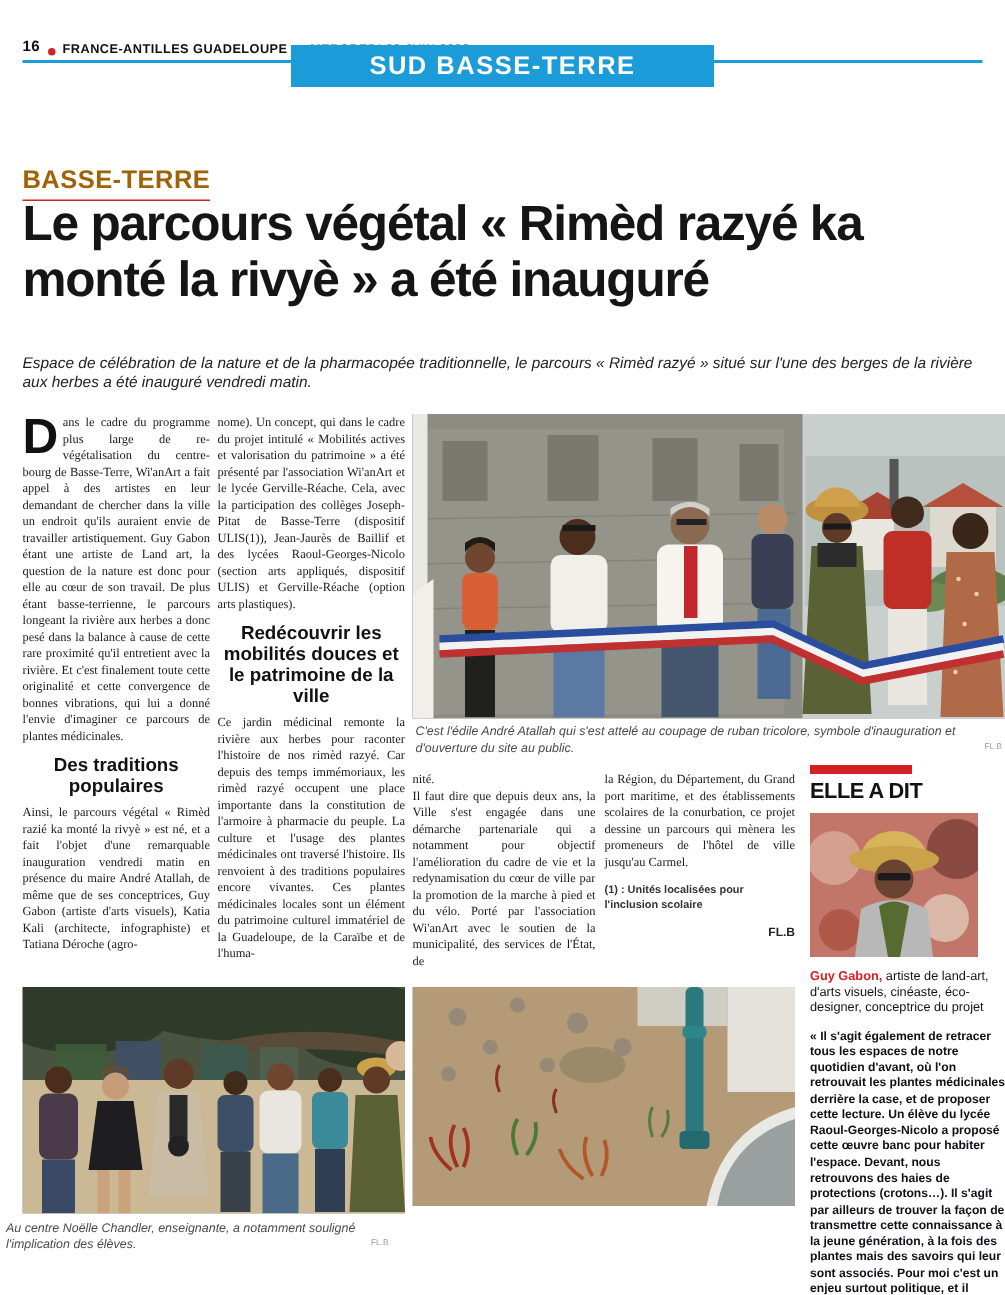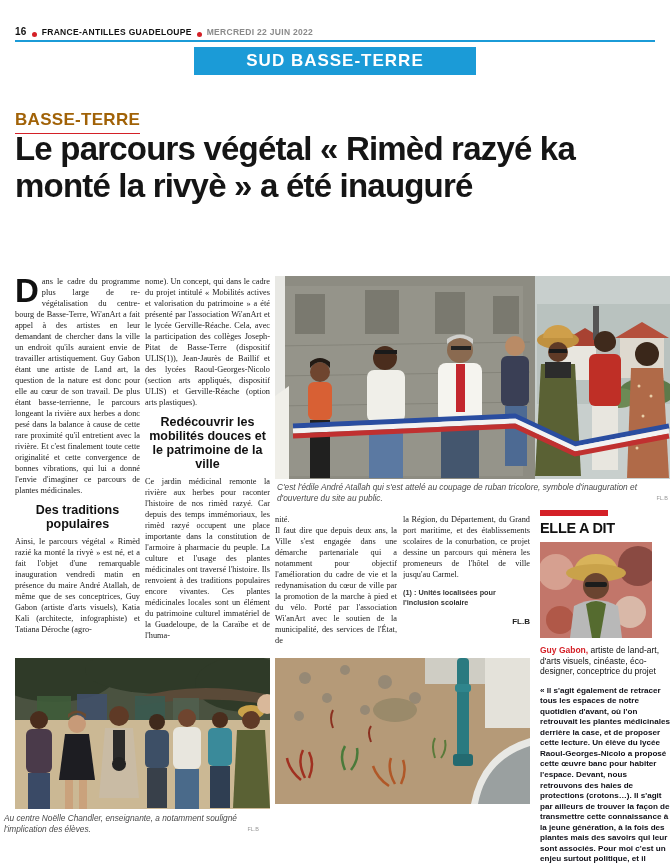--- a/index.html
+++ b/index.html
@@ -7,21 +7,21 @@
         font-family:"Liberation Serif", serif;color:#1a1a1a;}
   
   .masthead{position:absolute;top:26px;left:15px;width:640px;font-family:"Liberation Sans",sans-serif;
             font-size:8.5px;letter-spacing:.3px;display:flex;align-items:flex-end;gap:5px;}
   .masthead .pgnum{font-weight:bold;font-size:10px;color:#111;}
   .masthead .pub{font-weight:bold;color:#111;}
   .masthead .date{color:#8a8a8a;font-weight:bold;}
   .dot{width:5px;height:5px;border-radius:50%;background:#d42027;display:inline-block;}
   .rule-blue{position:absolute;top:40px;left:15px;width:640px;height:2px;background:#1b9bd7;}
   
-  .banner{position:absolute;top:47px;left:194px;width:282px;height:28px;background:#1b9bd7;
+  .banner{position:absolute;top:30px;left:194px;width:282px;height:28px;background:#1b9bd7;
           color:#fff;font-family:"Liberation Sans",sans-serif;font-weight:bold;font-size:17px;
           letter-spacing:1px;display:flex;align-items:center;justify-content:center;}
   
   .kicker{position:absolute;top:110px;left:15px;font-family:"Liberation Sans",sans-serif;
           font-weight:bold;font-size:17px;color:#a16207;border-bottom:1.5px solid #d42027;
           padding-bottom:3px;letter-spacing:.3px;}
   
   .headline{position:absolute;top:131px;left:15px;width:645px;margin:0;
             font-family:"Liberation Sans",sans-serif;font-weight:bold;font-size:33px;
             line-height:1.12;letter-spacing:-0.8px;color:#151515;}
@@ -78,20 +78,21 @@
     <span class="pub">FRANCE-ANTILLES GUADELOUPE</span>
     <span class="dot"></span>
     <span class="date">MERCREDI 22 JUIN 2022</span>
   </div>
   <div class="rule-blue"></div>
 
   <div class="banner">SUD BASSE-TERRE</div>
 
   <div class="kicker">BASSE-TERRE</div>
   <h1 class="headline">Le parcours végétal « Rimèd razyé ka monté la rivyè » a été inauguré</h1>
+  <p class="lede">Espace de célébration de la nature et de la pharmacopée traditionnelle, le parcours « Rimèd razyé » situé sur l'une des berges de la rivière aux herbes a été inauguré vendredi matin.</p>
 
   <div class="bodycol col1">
     <p><span class="dropcap">D</span><span>ans le cadre du programme plus large de re-végétalisation du centre-bourg de Basse-Terre, Wi'anArt a fait appel à des artistes en leur demandant de chercher dans la ville un endroit qu'ils auraient envie de travailler artistiquement. Guy Gabon étant une artiste de Land art, la question de la nature est donc pour elle au cœur de son travail. De plus étant basse-terrienne, le parcours longeant la rivière aux herbes a donc pesé dans la balance à cause de cette rare proximité qu'il entretient avec la rivière. Et c'est finalement toute cette originalité et cette convergence de bonnes vibrations, qui lui a donné l'envie d'imaginer ce parcours de plantes médicinales.</span></p>
     <div class="subhead">Des traditions populaires</div>
     <p>Ainsi, le parcours végétal « Rimèd razié ka monté la rivyè » est né, et a fait l'objet d'une remarquable inauguration vendredi matin en présence du maire André Atallah, de même que de ses conceptrices, Guy Gabon (artiste d'arts visuels), Katia Kali (architecte, infographiste) et Tatiana Déroche (agro-</p>
   </div>
 
   <div class="bodycol col2">
     <p>nome). Un concept, qui dans le cadre du projet intitulé « Mobilités actives et valorisation du patrimoine » a été présenté par l'association Wi'anArt et le lycée Gerville-Réache. Cela, avec la participation des collèges Joseph-Pitat de Basse-Terre (dispositif ULIS(1)), Jean-Jaurès de Baillif et des lycées Raoul-Georges-Nicolo (section arts appliqués, dispositif ULIS) et Gerville-Réache (option arts plastiques).</p>
     <div class="subhead">Redécouvrir les mobilités douces et le patrimoine de la ville</div>

